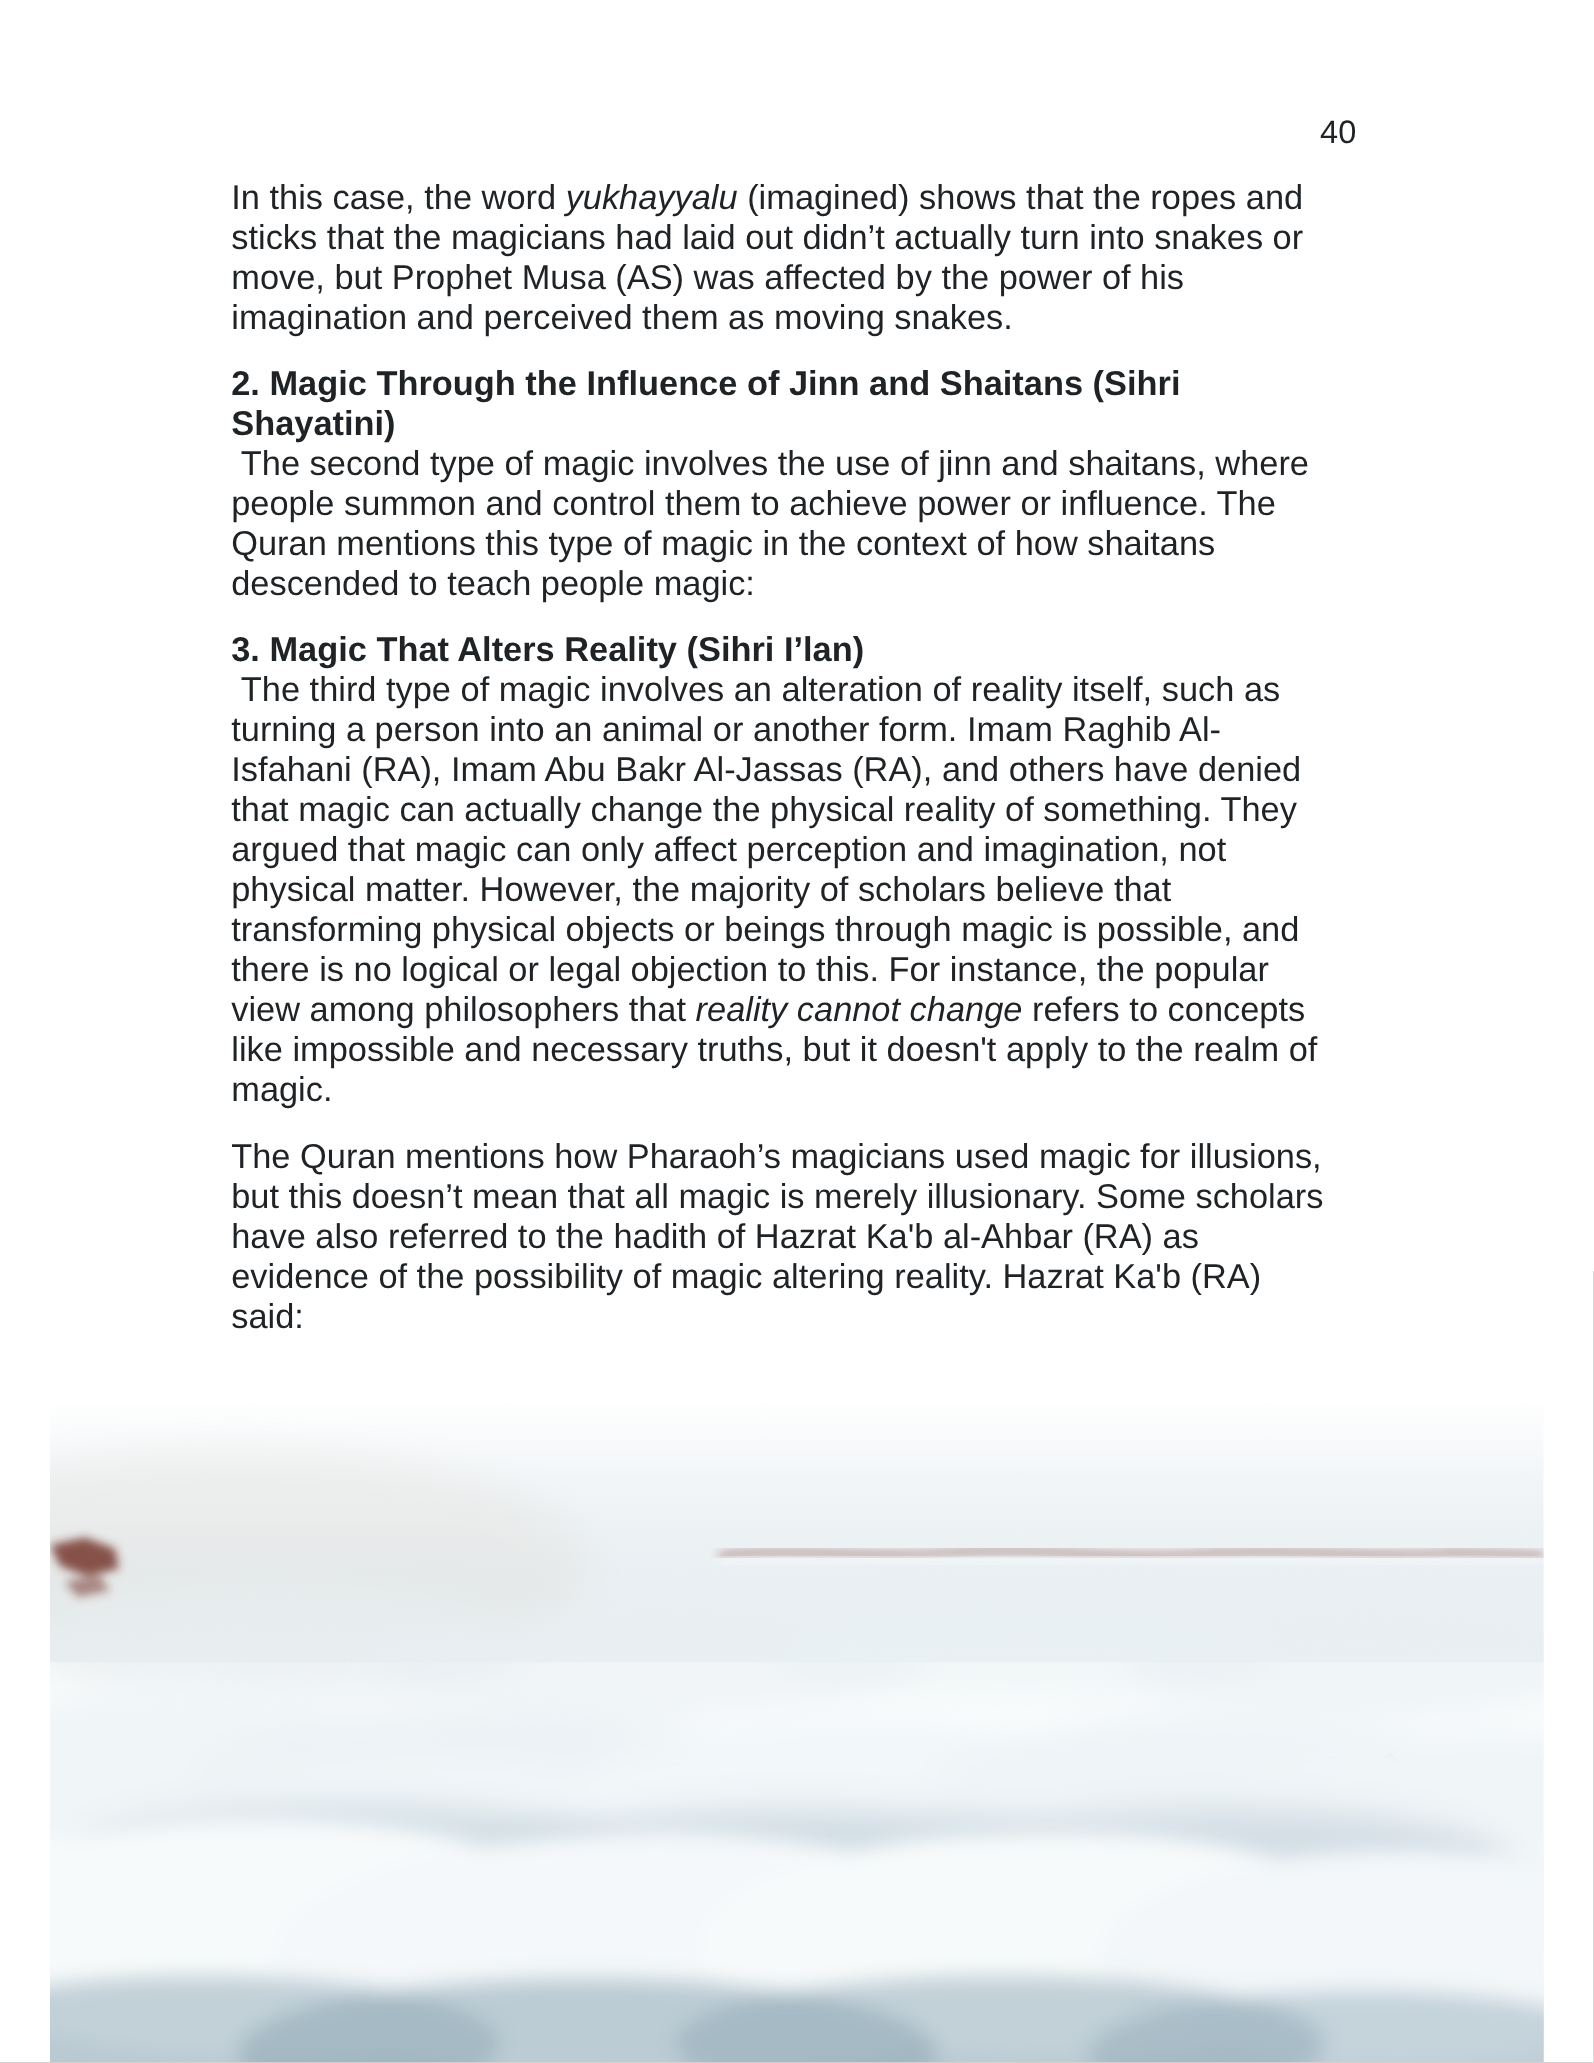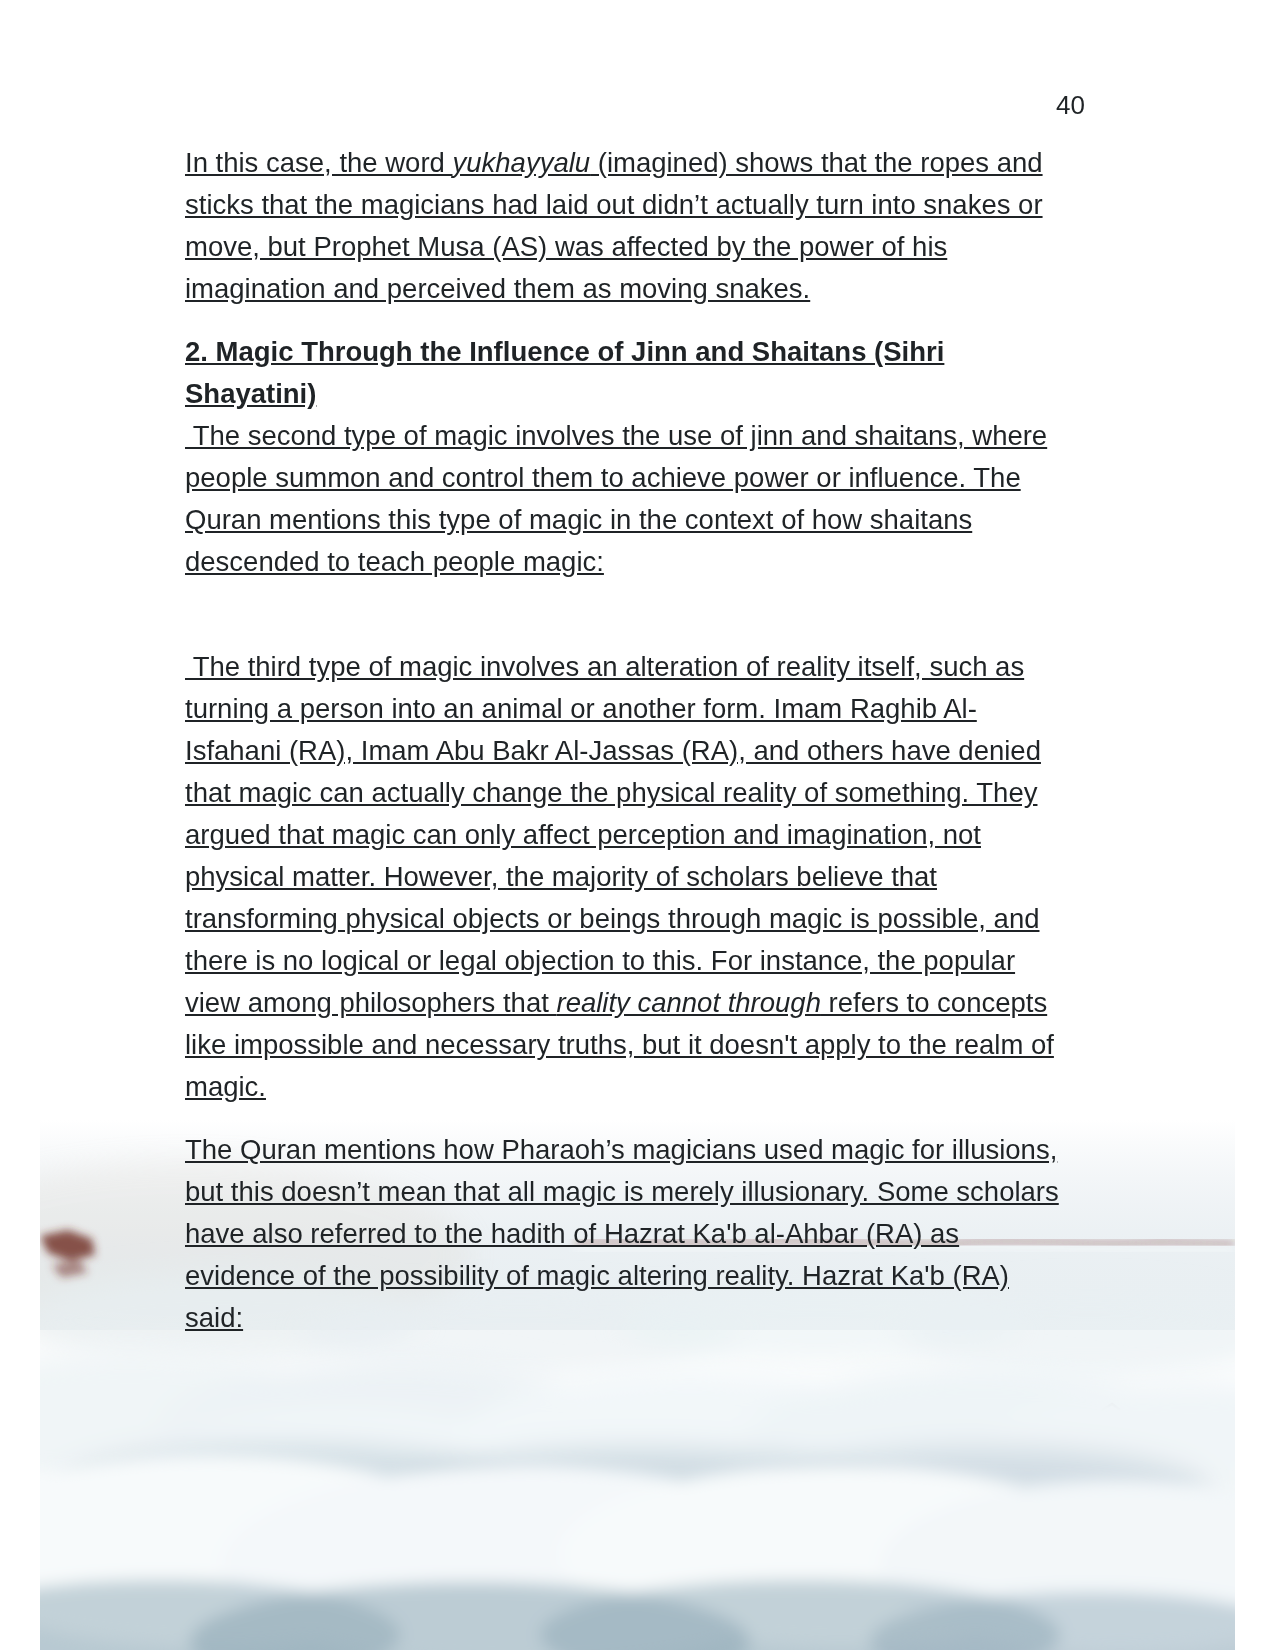--- a/index.html
+++ b/index.html
@@ -33,23 +33,22 @@
   }
   .clouds {
     position:absolute; left:0; bottom:0; width:1195px; height:530px;
   }
   .page-number {
     position:absolute; top:90px; right:190px;
     font-size:26px; color:var(--text);
   }
   .text-column {
     position:absolute; left:185px; top:142px; width:950px;
-    font-size:27.5px; line-height:42px; color:var(--text);
+    font-size:27.5px; line-height:32px; color:var(--text);
     white-space:pre-line;
-    text-decoration:underline;
   }
   .text-column p.block { margin:0 0 21px 0; }
   .b { font-weight:bold; }
   .i { font-style:italic; }
 </style>
 </head>
 <body>
 
 <div class="page">
 
@@ -137,30 +136,30 @@
   <div class="page-number">40</div>
 
   <div class="text-column"><p class="block"><span>In this case, the word </span><span class="i">yukhayyalu</span><span> (imagined) shows that the ropes and
 sticks that the magicians had laid out didn’t actually turn into snakes or
 move, but Prophet Musa (AS) was affected by the power of his
 imagination and perceived them as moving snakes.</span></p><p class="block"><span class="b">2. Magic Through the Influence of Jinn and Shaitans (Sihri
 Shayatini)</span><span>
 &nbsp;The second type of magic involves the use of jinn and shaitans, where
 people summon and control them to achieve power or influence. The
 Quran mentions this type of magic in the context of how shaitans
-descended to teach people magic:</span></p><p class="block"><span>
+descended to teach people magic:</span></p><p class="block"><span class="b">3. Magic That Alters Reality (Sihri I’lan)</span><span>
 &nbsp;The third type of magic involves an alteration of reality itself, such as
 turning a person into an animal or another form. Imam Raghib Al-
 Isfahani (RA), Imam Abu Bakr Al-Jassas (RA), and others have denied
 that magic can actually change the physical reality of something. They
 argued that magic can only affect perception and imagination, not
 physical matter. However, the majority of scholars believe that
 transforming physical objects or beings through magic is possible, and
 there is no logical or legal objection to this. For instance, the popular
-view among philosophers that </span><span class="i">reality cannot through</span><span> refers to concepts
+view among philosophers that </span><span class="i">reality cannot change</span><span> refers to concepts
 like impossible and necessary truths, but it doesn't apply to the realm of
 magic.</span></p><p class="block"><span>The Quran mentions how Pharaoh’s magicians used magic for illusions,
 but this doesn’t mean that all magic is merely illusionary. Some scholars
 have also referred to the hadith of Hazrat Ka'b al-Ahbar (RA) as
 evidence of the possibility of magic altering reality. Hazrat Ka'b (RA)
 said:</span></p></div>
 
 </div>
 
 </body></html>

